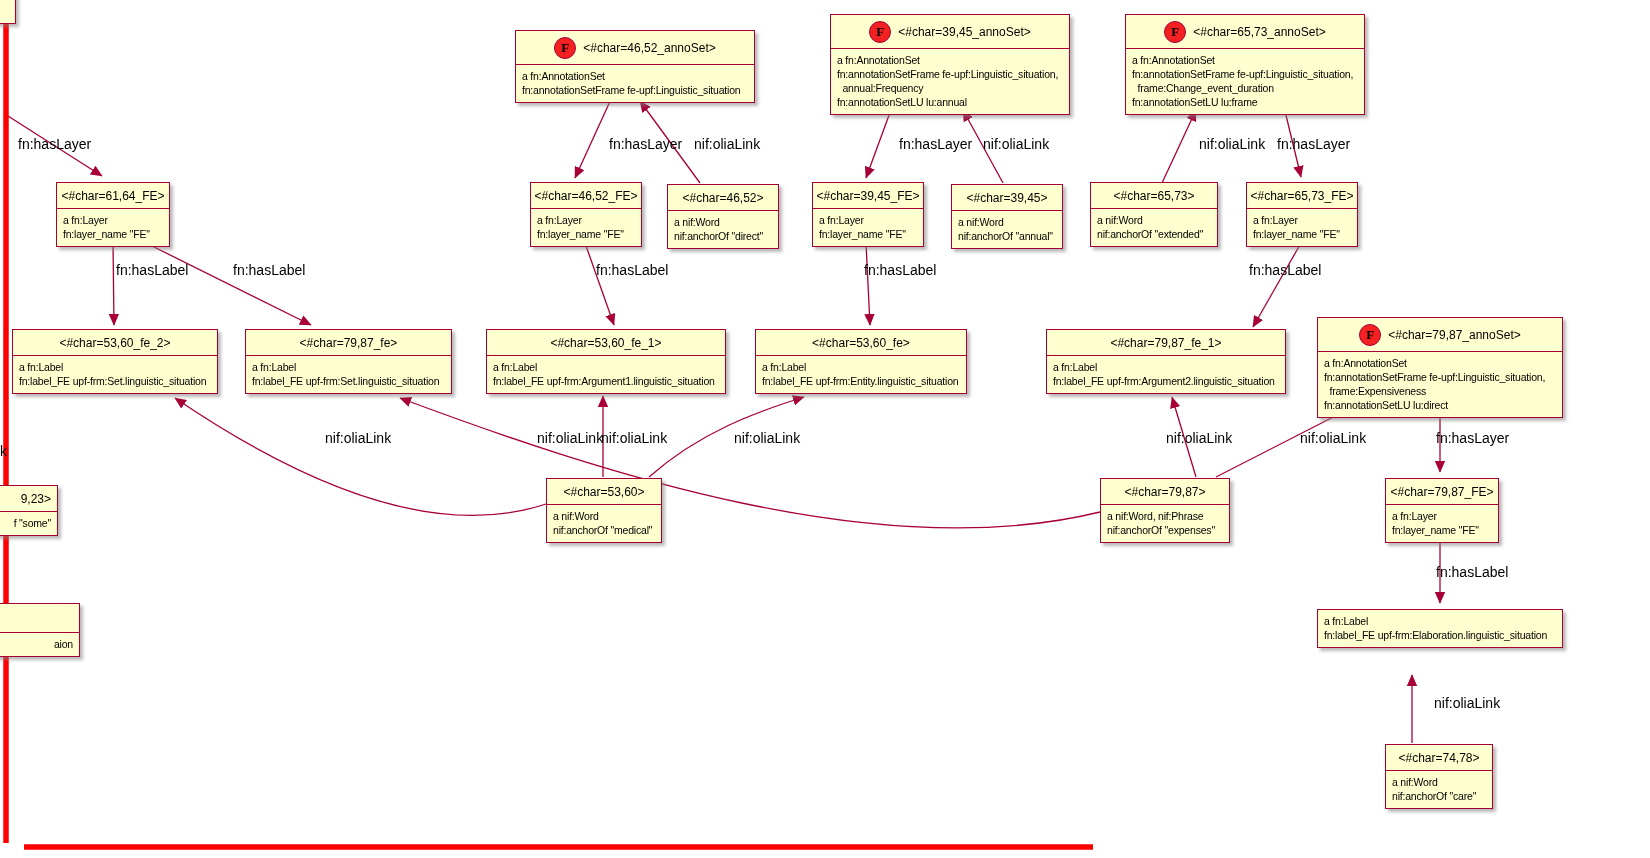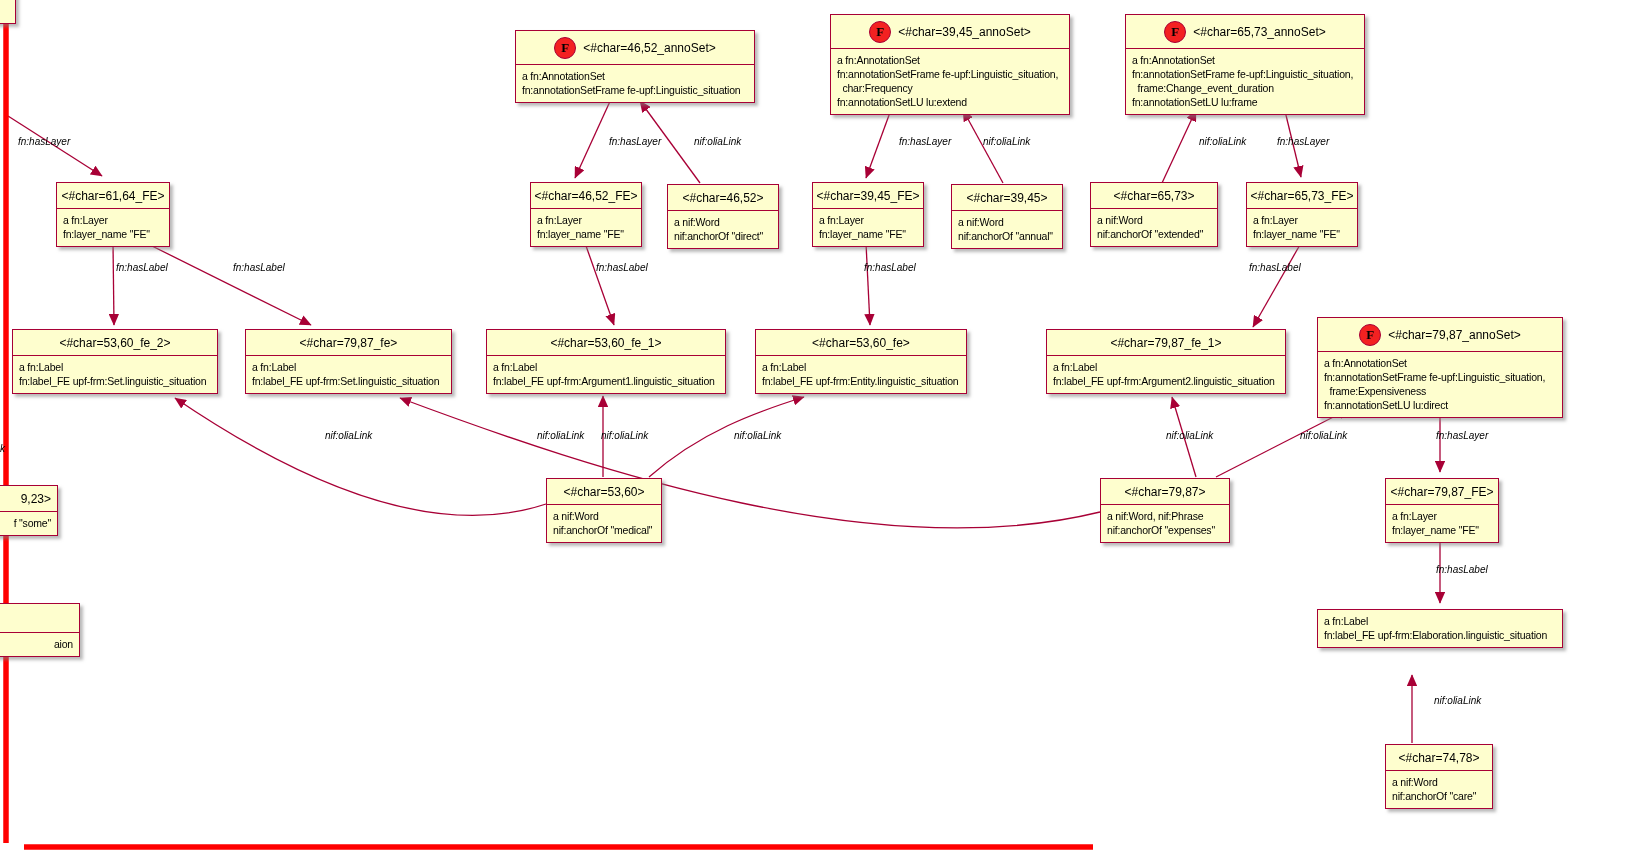--- a/index.html
+++ b/index.html
@@ -17,21 +17,21 @@
     font-size:12px;padding:6px 5px 5px 5px;white-space:nowrap;
     display:flex;align-items:center;justify-content:center;gap:7px;
   }
   .node .body{padding:4px 5px 5px 6px;}
   .ln{font-size:10.5px;line-height:14px;letter-spacing:-0.2px;white-space:pre;}
   .spot{
     width:20px;height:20px;border-radius:50%;background:#F32121;border:1px solid #A80036;
     color:#000;font-family:"Liberation Serif","DejaVu Serif",serif;font-weight:bold;
     font-size:13px;display:inline-flex;align-items:center;justify-content:center;flex:0 0 auto;
   }
-  .edge-label{position:absolute;font-size:10px;white-space:nowrap;font-style:italic;}
+  .edge-label{position:absolute;font-size:14px;white-space:nowrap;}
   .cut .title{justify-content:flex-end;padding-right:6px;}
   .cut .body{text-align:right;padding-right:6px;}
   .empty-title{min-height:17px;}
 </style>
 </head>
 <body>
 
 <div id="canvas">
 
   <svg id="edges" xmlns="http://www.w3.org/2000/svg">
@@ -80,22 +80,22 @@
       </div>
   </div>
   <div class="node" style="left:830px;top:14px;width:238px">
     <div class="title">
         <span class="spot">F</span>
         <span>&lt;#char=39,45_annoSet&gt;</span>
       </div>
     <div class="body">
         <div class="ln">a fn:AnnotationSet</div>
         <div class="ln">fn:annotationSetFrame fe-upf:Linguistic_situation,</div>
-        <div class="ln">  char:Frequency</div>
-        <div class="ln">fn:annotationSetLU lu:extend</div>
+        <div class="ln">  annual:Frequency</div>
+        <div class="ln">fn:annotationSetLU lu:annual</div>
       </div>
   </div>
   <div class="node" style="left:1125px;top:14px;width:238px">
     <div class="title">
         <span class="spot">F</span>
         <span>&lt;#char=65,73_annoSet&gt;</span>
       </div>
     <div class="body">
         <div class="ln">a fn:AnnotationSet</div>
         <div class="ln">fn:annotationSetFrame fe-upf:Linguistic_situation,</div>

